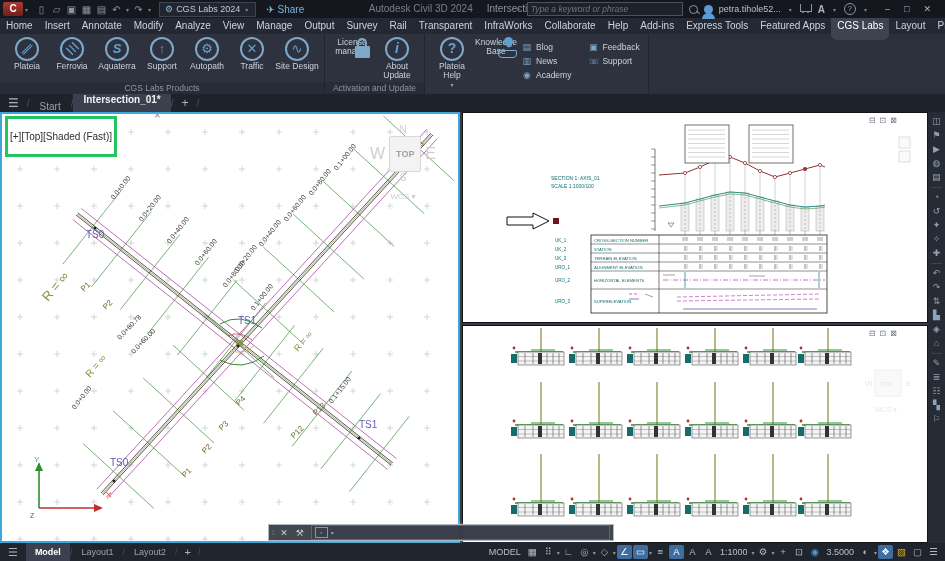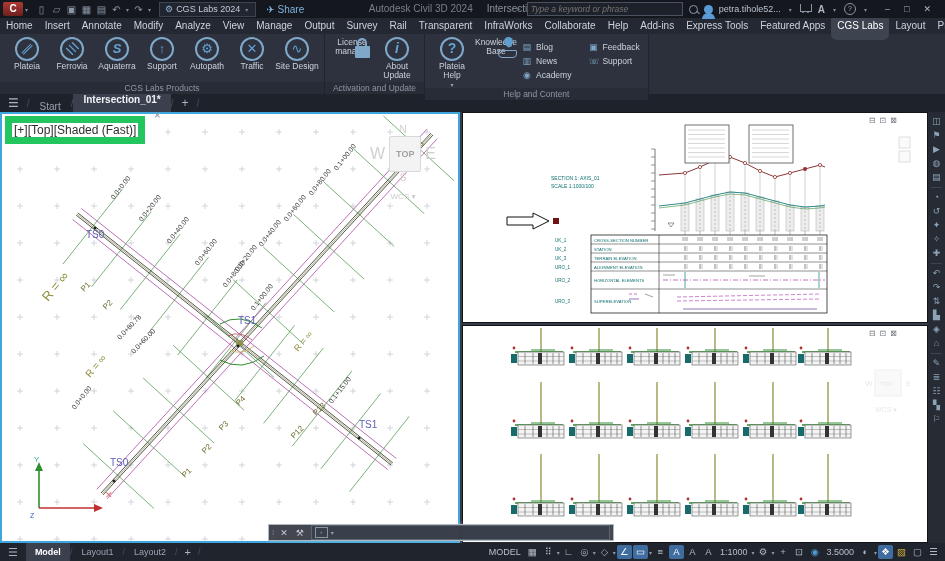--- a/index.html
+++ b/index.html
@@ -77,22 +77,22 @@
   .vp-left{position:absolute;left:0;top:0;width:460px;height:431px;border:2px solid #3fa6dd;
     background:#fff;box-sizing:border-box;overflow:hidden;}
   .vp-tr{position:absolute;left:462px;top:0;width:466px;height:211px;background:#fff;
     border:1px solid #121419;box-sizing:border-box;overflow:hidden;}
   .vp-br{position:absolute;left:462px;top:213px;width:466px;height:218px;background:#fff;
     border:1px solid #121419;box-sizing:border-box;overflow:hidden;}
   .navbar{position:absolute;left:928px;top:0;width:17px;height:431px;background:#262b34;display:flex;
     flex-direction:column;align-items:center;padding-top:3px;gap:1px;box-sizing:border-box;}
   .nav-ic{color:#8ca3b8;font-size:9px;height:13px;line-height:13px;width:15px;text-align:center;}
   .nav-sep{width:11px;height:1px;background:#3d4450;margin:2px 0;}
-  .corner-label{position:absolute;left:3px;top:2px;font-size:12px;color:#2e2e2e;border:7px solid #22c55e;
-    padding:0 2px;background:rgba(255,255,255,.7);}
+  .corner-label{position:absolute;left:3px;top:2px;font-size:10px;color:#2e2e2e;border:3px solid #22c55e;
+    padding:12px 2px;background:rgba(255,255,255,.7);}
   .viewcube{position:absolute;right:22px;top:10px;width:66px;text-align:center;color:#cfcfcf;z-index:5;}
   .vc-n,.vc-s{font-size:10px;height:12px;line-height:12px;}
   .vc-mid{display:flex;align-items:center;justify-content:center;gap:4px;}
   .vc-face{width:34px;height:34px;background:#f3f3f3;border:1px solid #d8d8d8;color:#a2a2a2;
     font-size:9px;font-weight:bold;display:flex;align-items:center;justify-content:center;border-radius:2px;}
   .vc-wcs{margin-top:8px;font-size:8px;color:#cccccc;}
   .vp-ctls{position:absolute;right:30px;top:3px;display:flex;gap:4px;color:#6e747d;font-size:8px;z-index:6;}
   .sec-title{position:absolute;left:88px;top:61px;font-size:5px;color:#0e6f6f;line-height:1.6;z-index:4;}
   
   .cmdline{position:absolute;left:268px;top:412px;width:346px;height:17px;display:flex;align-items:center;
@@ -318,21 +318,20 @@
             <div class="small-link">
               <span class="small-ic">▣</span>
               <span>Feedback</span>
             </div>
             <div class="small-link">
               <span class="small-ic">☏</span>
               <span>Support</span>
             </div>
           </div>
       </div>
-      <div class="panel-label">Help and Content</div>
     </div>
     <div style="flex:1;background:#2b303b"></div>
   </div>
 
   <div class="filetabs" id="filetabs">
       <span class="ft-burger">☰</span>
       <span class="ft-slash">/</span>
       <div class="ftab">
         <span>Start</span>
       </div>

